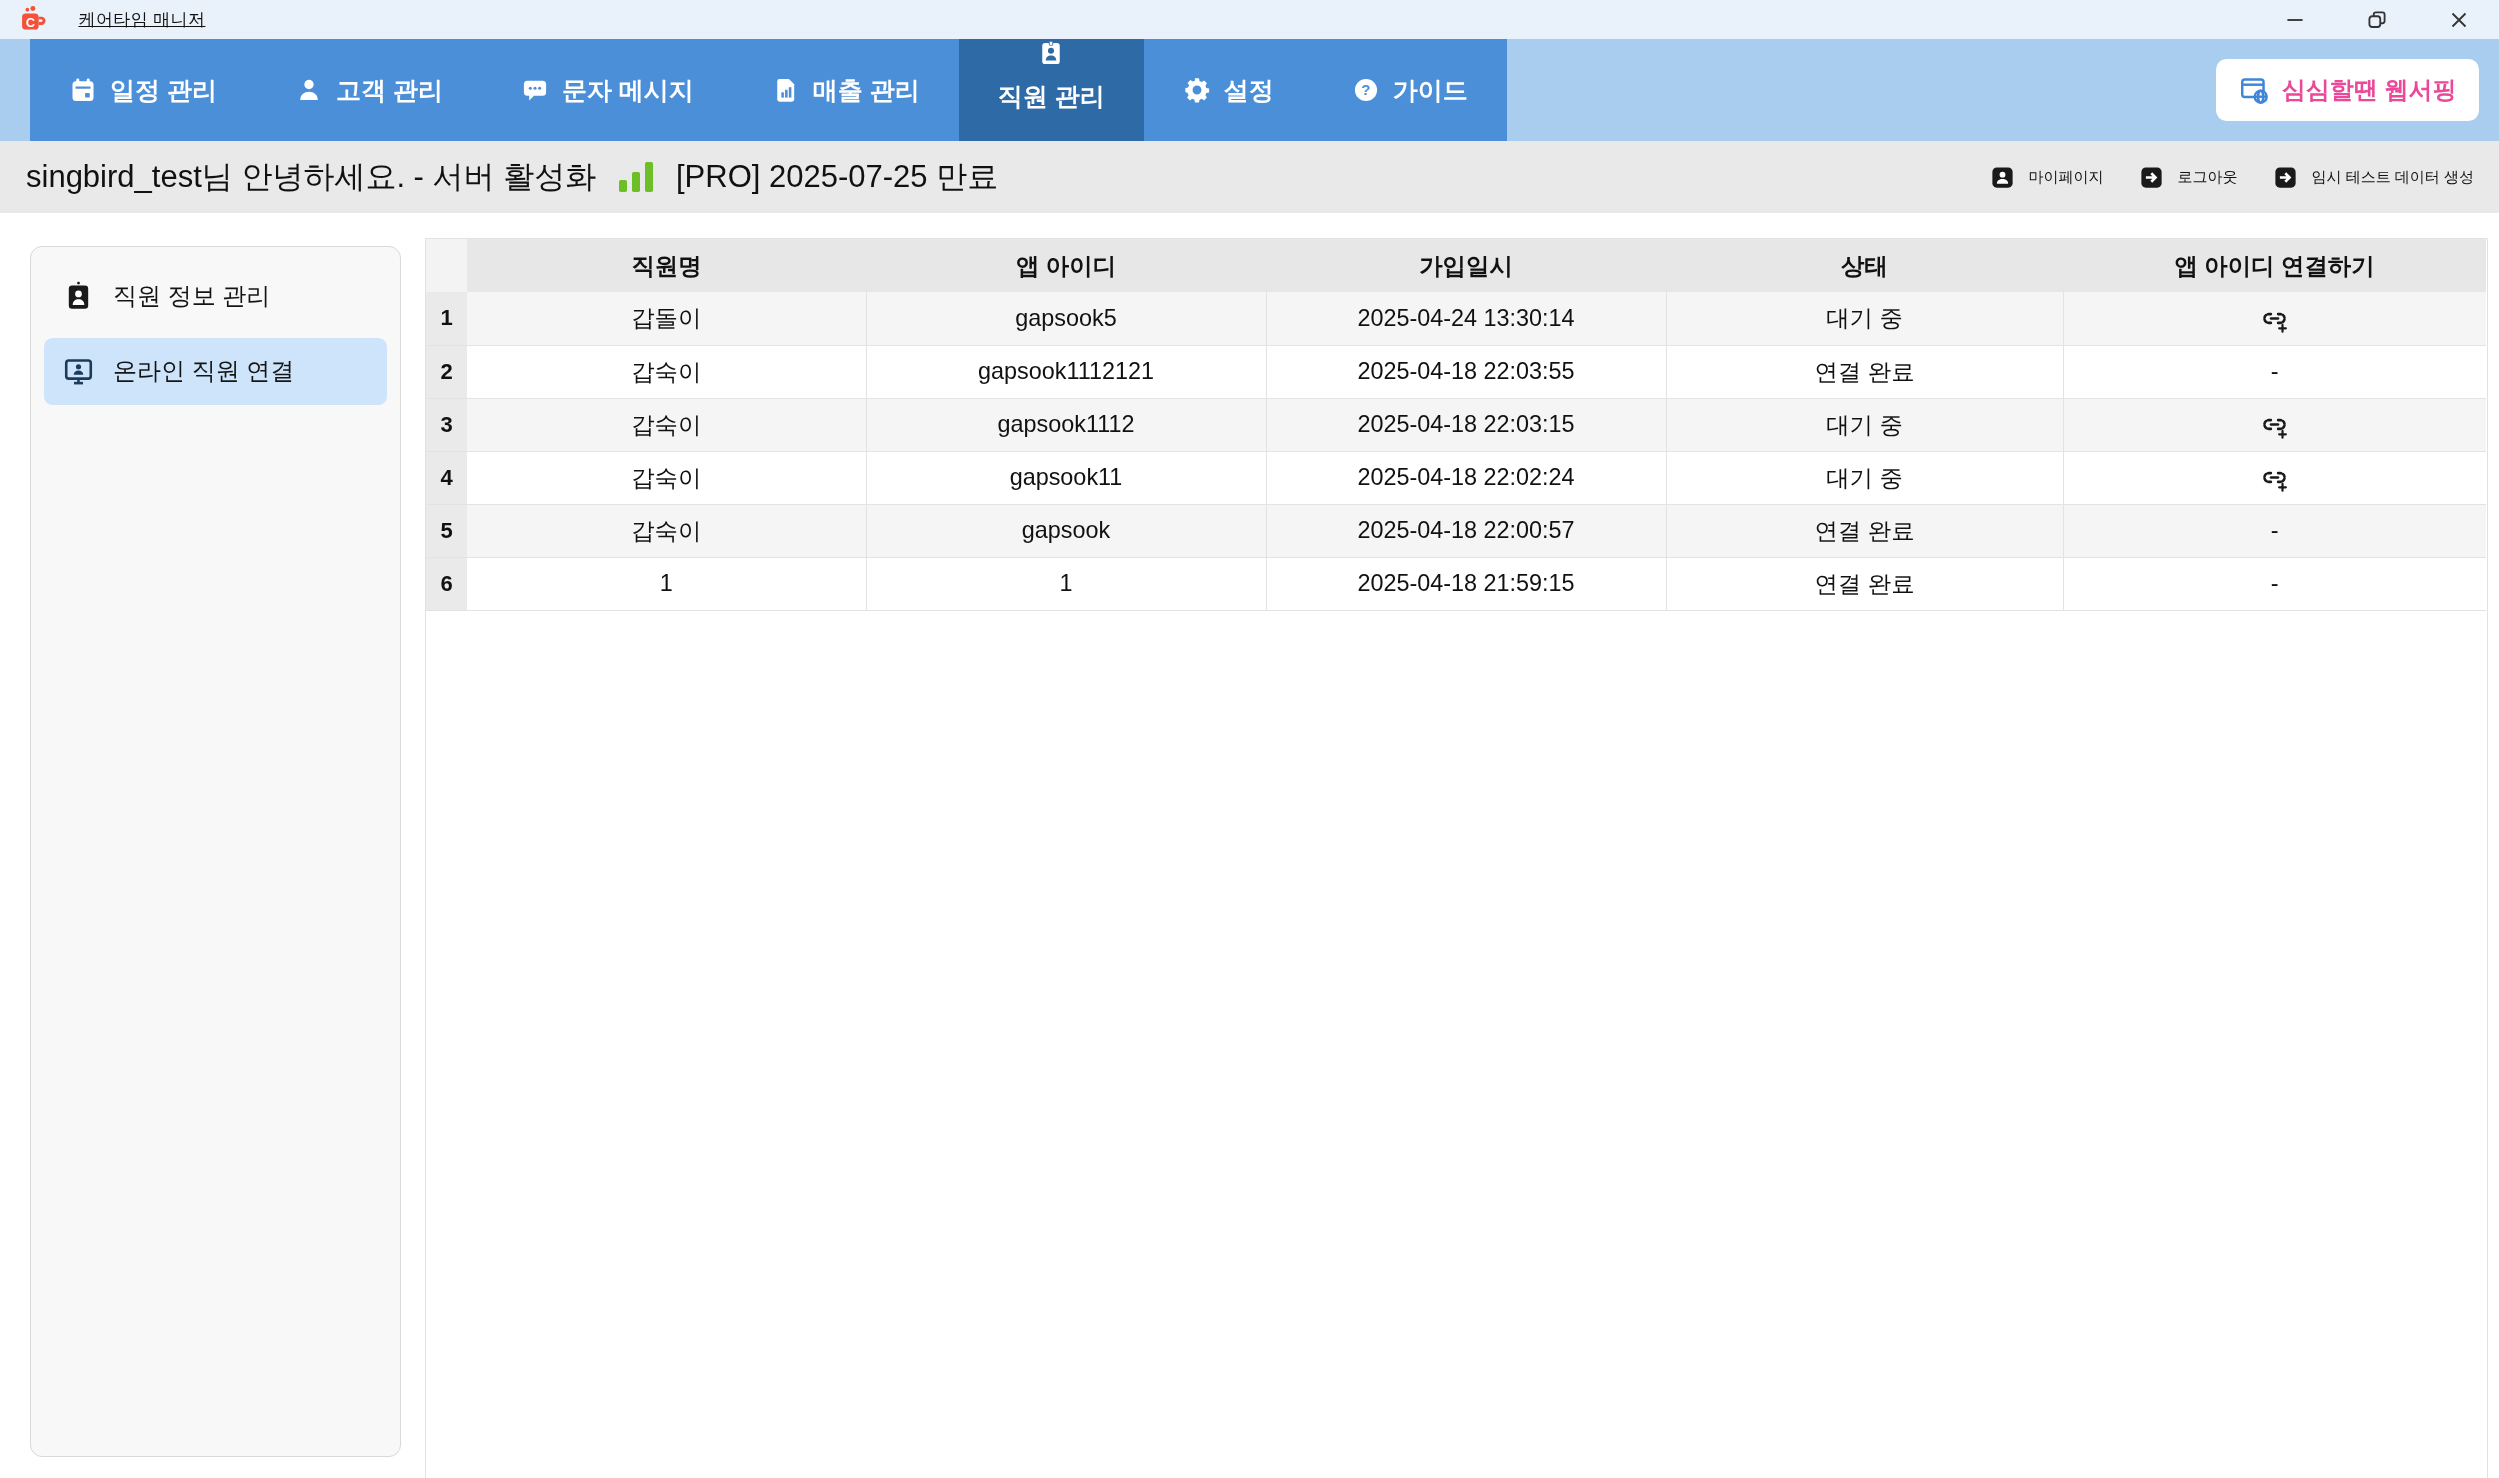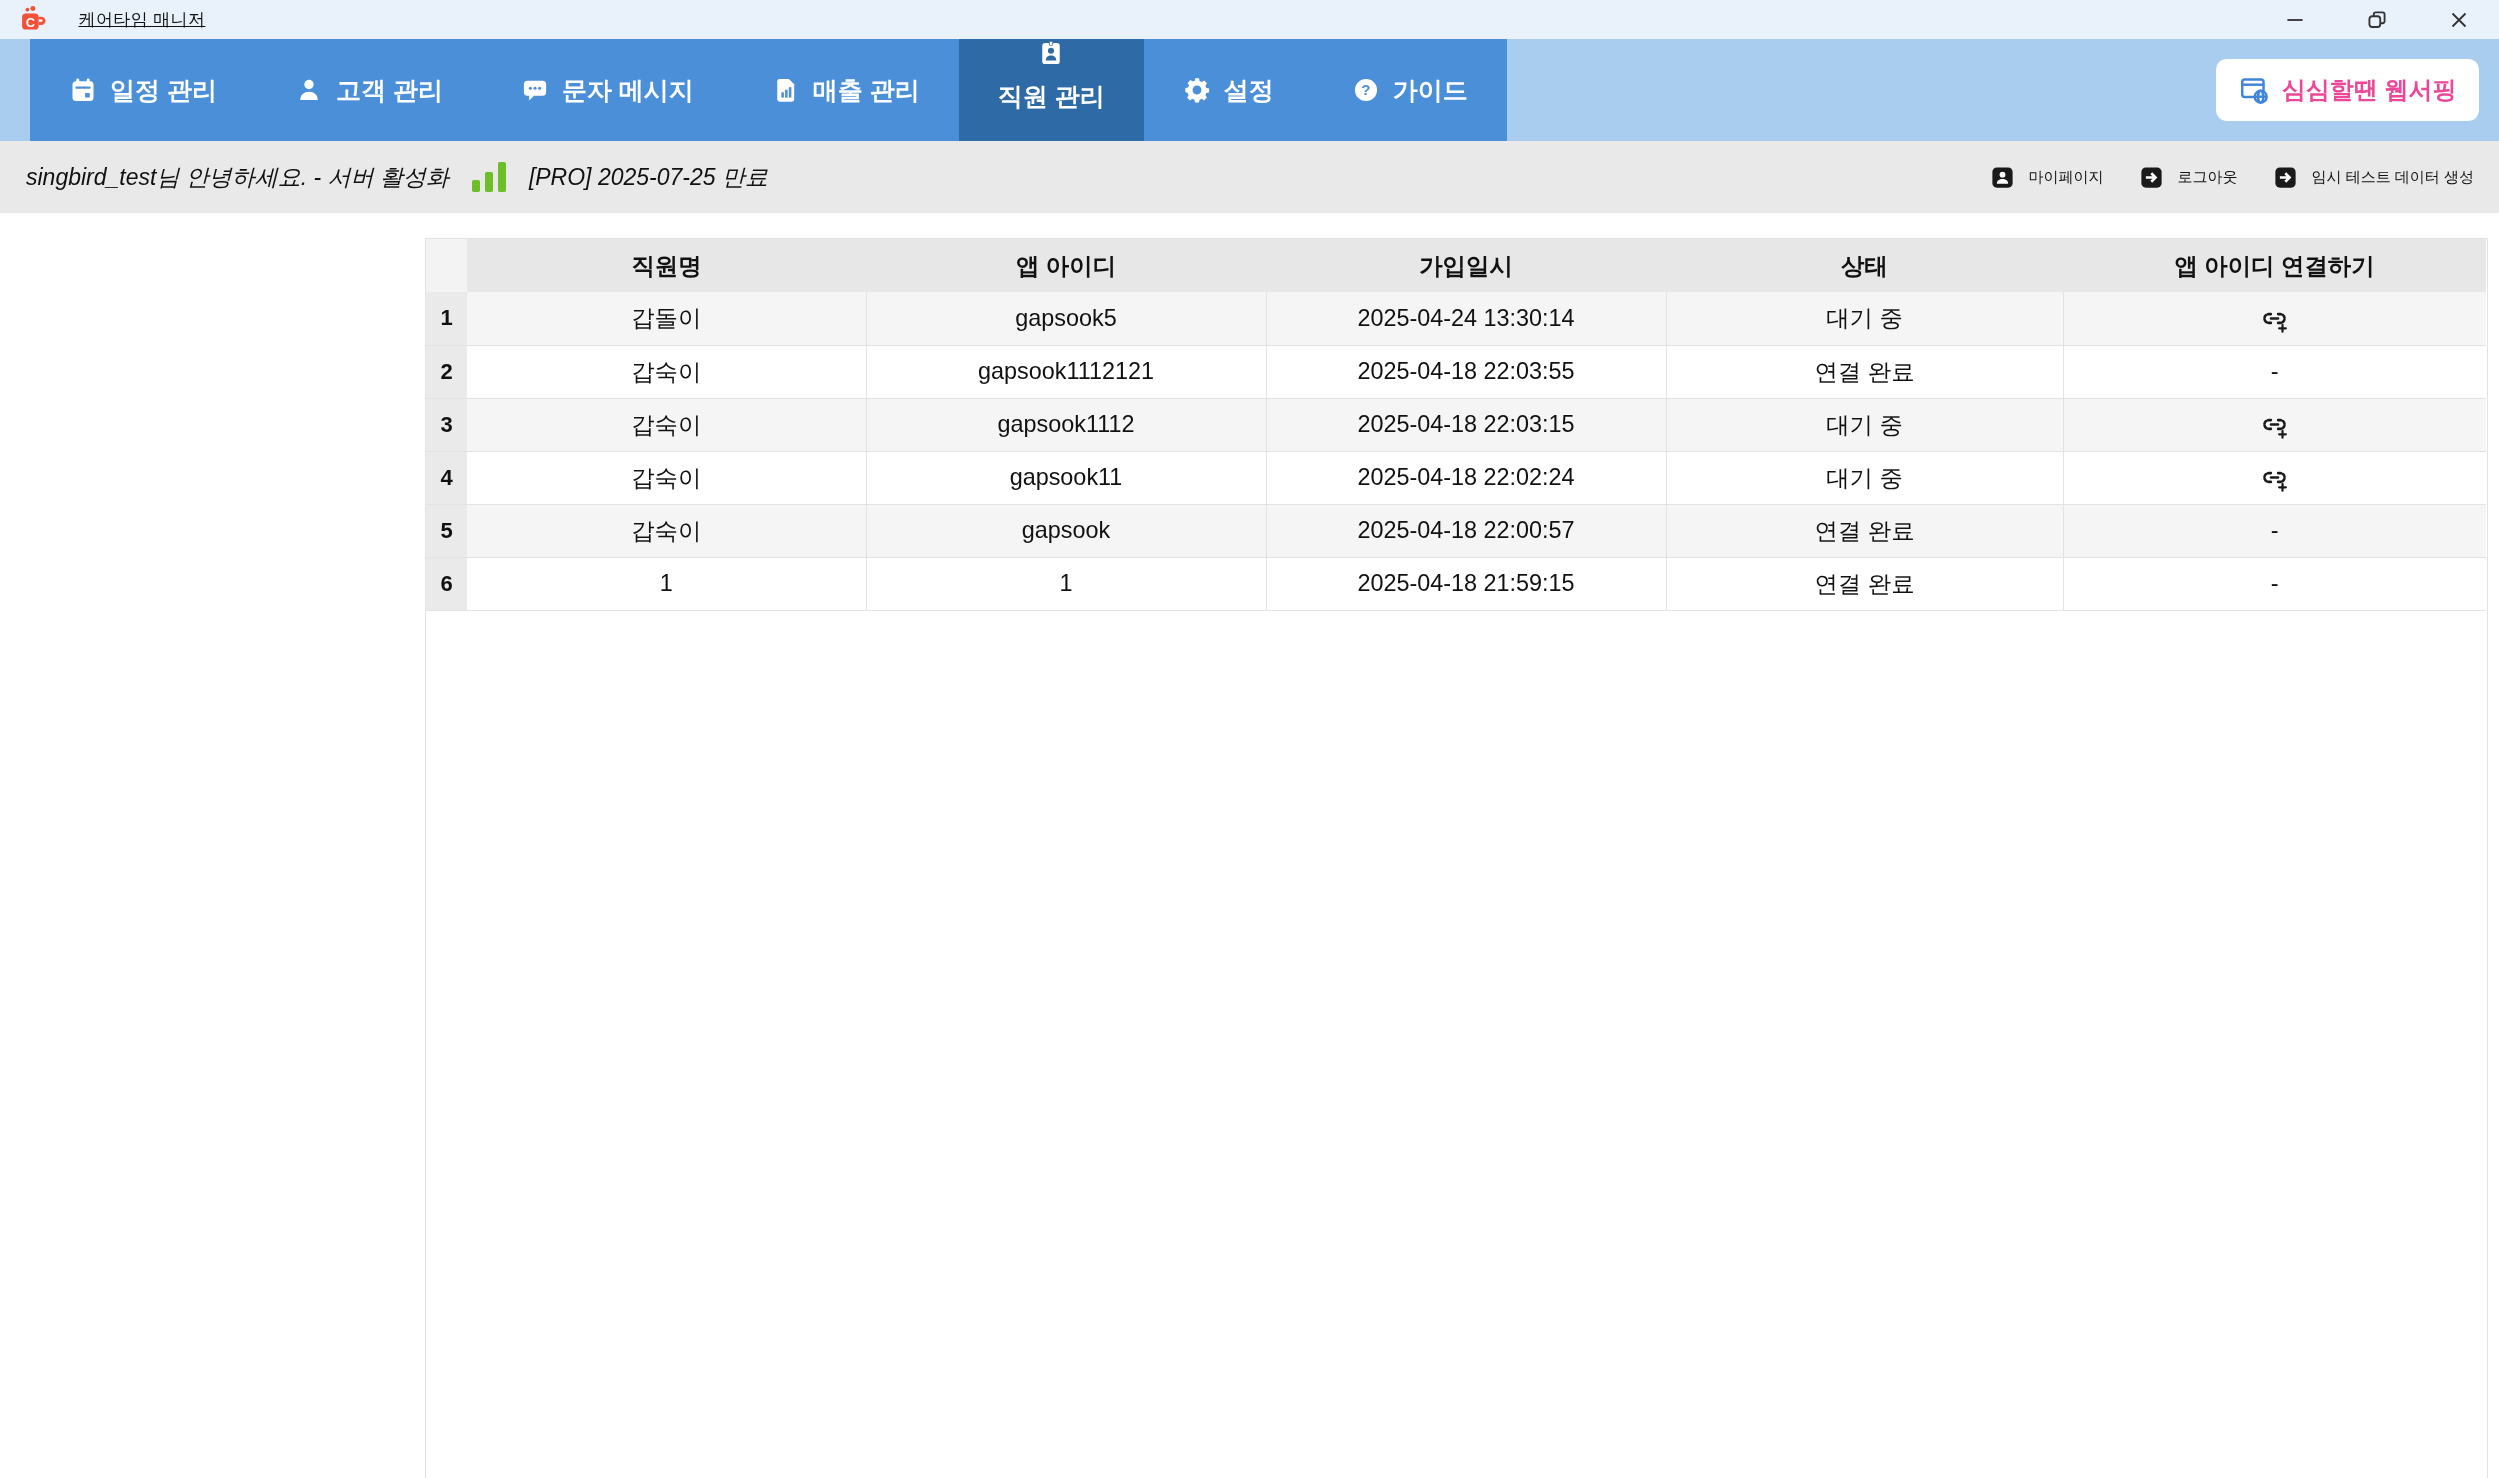--- a/index.html
+++ b/index.html
@@ -20,21 +20,21 @@
   .tab { display:flex; align-items:center; gap:13px; padding:0 39px; color:#ffffff;
          font-size:25px; font-weight:bold; white-space:nowrap; cursor:pointer; }
   .tab.active { background:#2e6ba6;flex-direction:column; }
   .webring-btn { position:absolute; right:21px; top:20px; height:62px; padding:0 22.6px;
                  background:#ffffff; border-radius:10.4px; display:flex; align-items:center; gap:12px;
                  color:#ec4899; font-size:24px; font-weight:bold; cursor:pointer; }
 
   
   .statusbar { position:absolute; left:0; top:141px; width:2500px; height:72px; background:#e9e9e9;
                display:flex; align-items:center; justify-content:space-between; padding:0 26px; }
-  .status-left { display:flex; align-items:center; gap:22.6px; font-size:23px; color:#111;font-style:italic; }
+  .status-left { display:flex; align-items:center; gap:22.6px; font-size:31px; color:#111; }
   .sig { display:flex; align-items:flex-end; gap:4.3px; height:29.5px; }
   .sig span { display:block; width:8.7px; background:#6ebe28; border-radius:1.7px; }
   .sig .b1{height:12px;} .sig .b2{height:20px;} .sig .b3{height:29.5px;}
   .status-right { display:flex; align-items:center; gap:35px; }
   .status-link { display:flex; align-items:center; gap:12px; font-size:15px; color:#111; cursor:pointer; }
 
   
   .sidebar { position:absolute; left:30px; top:246px; width:371px; height:1211px;
              background:#f8f8f8; border:1.7px solid #d9d9d9; border-radius:12px; padding:19px 13px; }
   .side-item { display:flex; align-items:center; gap:19px; font-size:24px; color:#141414;
@@ -195,20 +195,41 @@
       <div class="status-link">
         <svg width="27" height="27" viewBox="0 0 24 24">
           <rect x="3" y="3" width="18" height="18" rx="4" fill="#1a1a1a"></rect>
           <path d="M7 12 h8.5 M11.8 8.2 l3.8 3.8 -3.8 3.8" stroke="#fff" stroke-width="2.3" fill="none"></path>
         </svg>
         <span>임시 테스트 데이터 생성</span>
       </div>
     </div>
   </div>
 
+  <div class="sidebar">
+    <div class="side-item">
+      <svg width="31" height="31" viewBox="0 0 24 24">
+        <circle cx="12" cy="1.6" r="1.1" fill="#1a1a1a"></circle>
+        <rect x="4.5" y="3.5" width="15" height="18" rx="2.5" fill="#1a1a1a"></rect>
+        <circle cx="12" cy="10" r="2.6" fill="#fff"></circle>
+        <path d="M7.5 18.5 c0-2.8 2-4.3 4.5-4.3 s4.5 1.5 4.5 4.3 z" fill="#fff"></path>
+      </svg>
+      <span>직원 정보 관리</span>
+    </div>
+    <div class="side-item selected">
+      <svg width="31" height="31" viewBox="0 0 24 24" fill="none" stroke="#1d3b5a" stroke-width="2">
+        <rect x="2.5" y="3.5" width="19" height="14" rx="2"></rect>
+        <circle cx="12" cy="8.3" r="2" fill="#1d3b5a" stroke="none"></circle>
+        <path d="M8.3 14.6 c0-2.1 1.6-3.4 3.7-3.4 s3.7 1.3 3.7 3.4 z" fill="#1d3b5a" stroke="none"></path>
+        <line x1="12" y1="17.5" x2="12" y2="20.5"></line>
+        <line x1="8.5" y1="21" x2="15.5" y2="21"></line>
+      </svg>
+      <span>온라인 직원 연결</span>
+    </div>
+  </div>
 
   <div class="table-panel">
     <table>
       <colgroup>
         <col class="c-num">
           <col class="c-name">
           <col class="c-appid">
           <col class="c-date">
           <col class="c-status">
           <col class="c-link">

